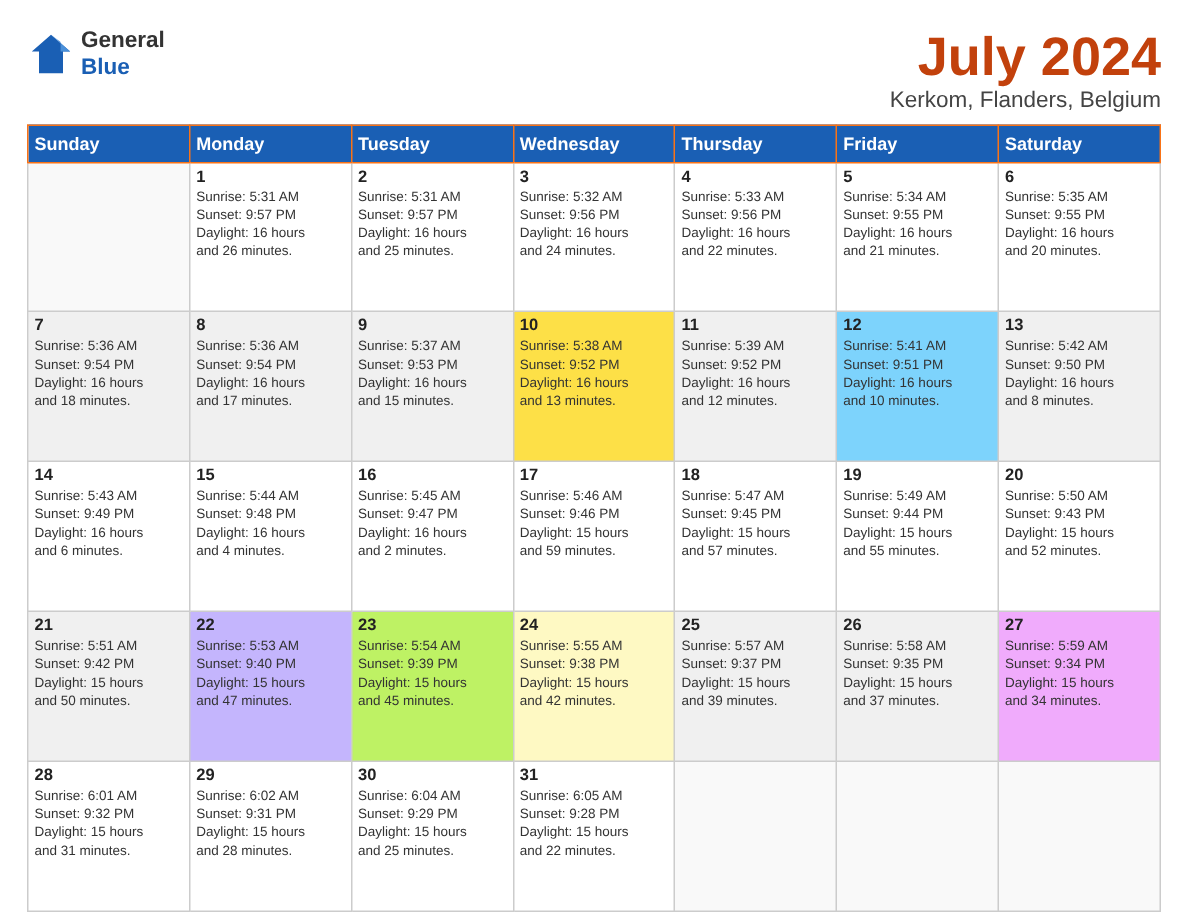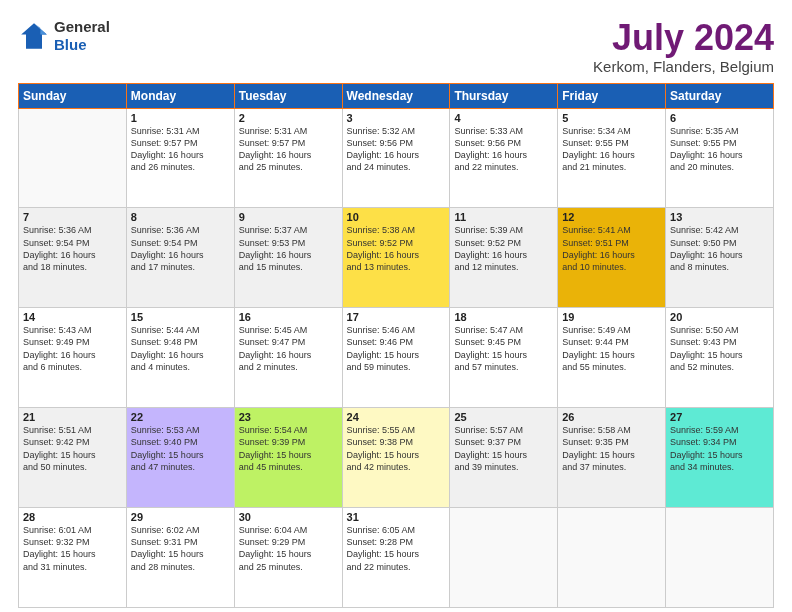--- a/index.html
+++ b/index.html
@@ -38,21 +38,21 @@
     .logo-icon {
       width: 32px;
       height: 32px;
     }
     .title-block {
       text-align: right;
     }
     .main-title {
       font-size: 36px;
       font-weight: bold;
-      color: #701a75;
+      color: #c2410c;
       line-height: 1.1;
       text-align: right;
     }
     .subtitle {
       font-size: 15px;
       color: #444;
     }
     .calendar {
       flex: 1;
       border: 1px solid #ccc;
@@ -201,21 +201,21 @@
 Daylight: 16 hours
 and 13 minutes.</div>
           </td>
           <td style="background: rgb(240, 240, 240);">
             <span class="day-number">11</span>
             <div class="day-info" style="white-space: pre-line;">Sunrise: 5:39 AM
 Sunset: 9:52 PM
 Daylight: 16 hours
 and 12 minutes.</div>
           </td>
-          <td style="background: #eab308;">
+          <td style="background: #7dd3fc;">
             <span class="day-number">12</span>
             <div class="day-info" style="white-space: pre-line;">Sunrise: 5:41 AM
 Sunset: 9:51 PM
 Daylight: 16 hours
 and 10 minutes.</div>
           </td>
           <td style="background: rgb(240, 240, 240);">
             <span class="day-number">13</span>
             <div class="day-info" style="white-space: pre-line;">Sunrise: 5:42 AM
 Sunset: 9:50 PM
@@ -310,21 +310,21 @@
 Daylight: 15 hours
 and 39 minutes.</div>
           </td>
           <td style="background: rgb(240, 240, 240);">
             <span class="day-number">26</span>
             <div class="day-info" style="white-space: pre-line;">Sunrise: 5:58 AM
 Sunset: 9:35 PM
 Daylight: 15 hours
 and 37 minutes.</div>
           </td>
-          <td style="background: #5eead4; margin-left: 16px;">
+          <td style="background: #f0abfc; margin-left: 16px;">
             <span class="day-number">27</span>
             <div class="day-info" style="white-space: pre-line;">Sunrise: 5:59 AM
 Sunset: 9:34 PM
 Daylight: 15 hours
 and 34 minutes.</div>
           </td>
         </tr>
         <tr>
           <td>
             <span class="day-number">28</span>

